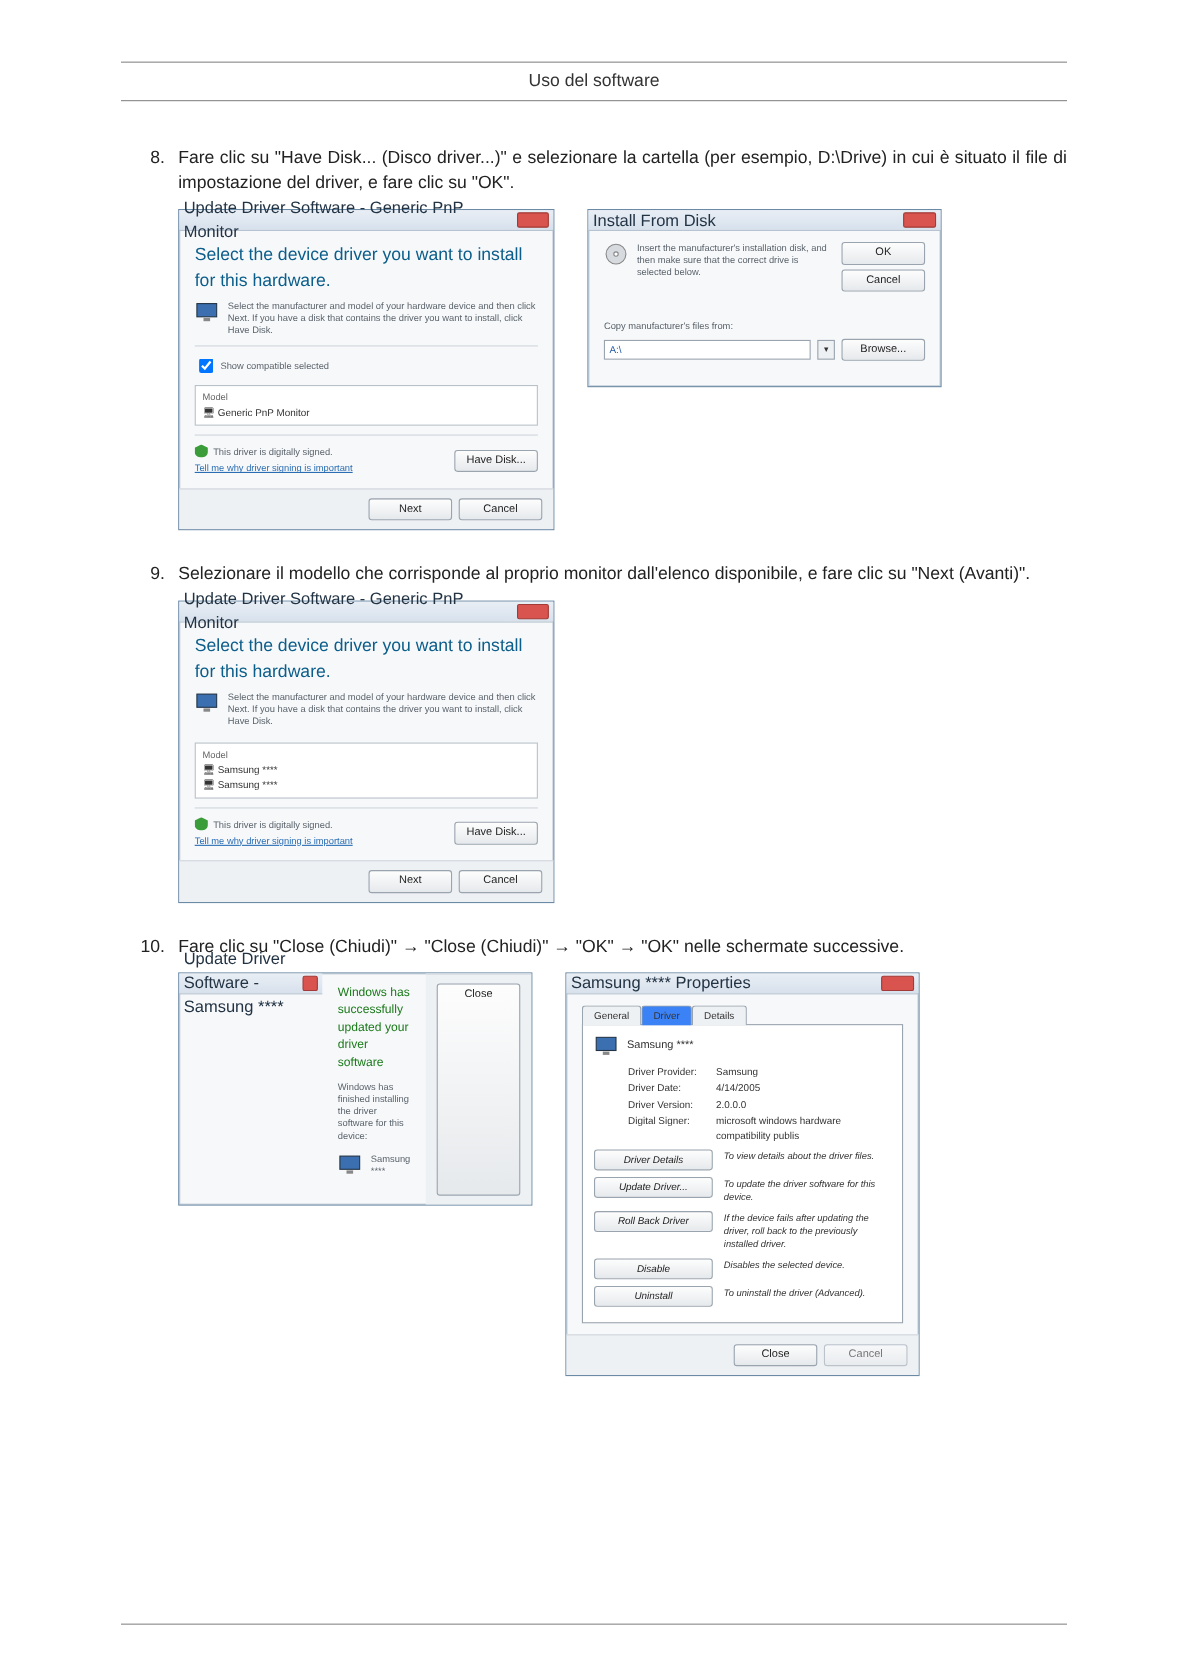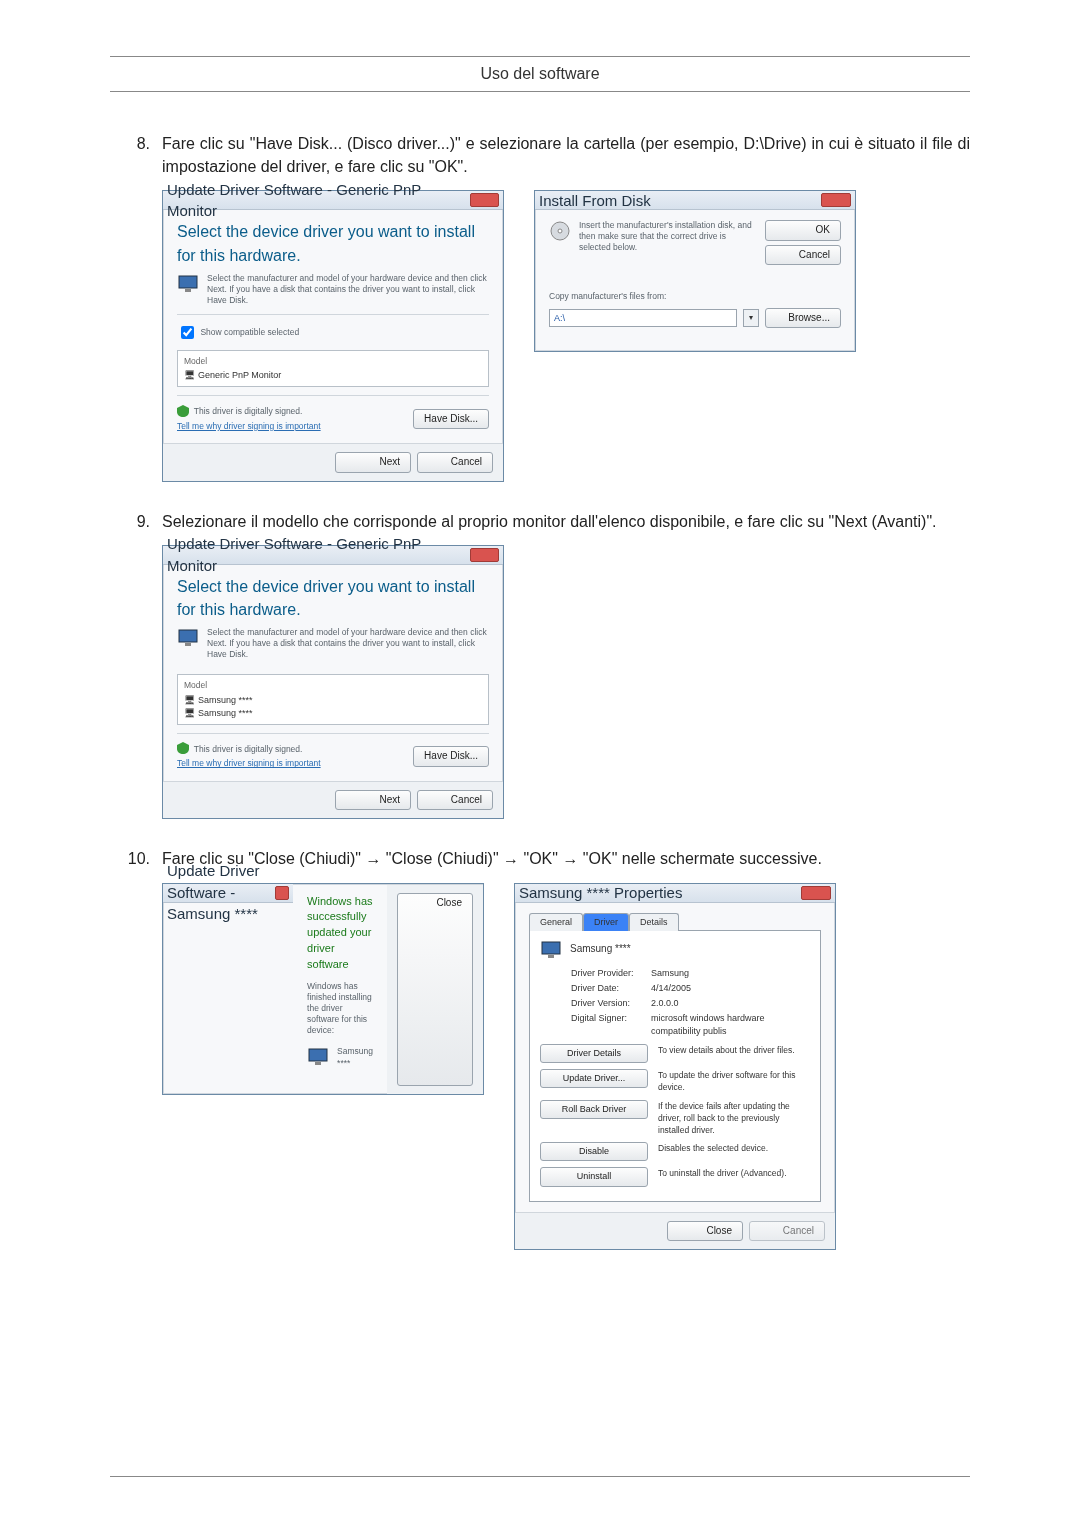--- a/index.html
+++ b/index.html
@@ -101,21 +101,21 @@
     border-top: 1px solid #d0d6dc;
   }
   .btn {
     display: inline-block;
     min-width: 54px;
     padding: 2px 10px;
     font-size: 10px;
     background: linear-gradient(#fdfdfd,#e6e9ec);
     border: 1px solid #9aa4ae;
     border-radius: 3px;
-    text-align: right;
+    text-align: center;
     color: #222;
   }
   .blue-head {
     color: #0b5d8a;
     font-size: 16px;
     margin-bottom: 6px;
   }
   .tiny {
     font-size: 8.5px;
     color: #5a636b;
@@ -155,21 +155,21 @@
     padding:2px 10px; font-size:9px; background:#eef1f4;
     border-radius:3px 3px 0 0;
   }
   .tab.active { background:#3b82f6; font-weight:normal;}
   .tabpane {
     border:1px solid #9aa4ae; background:#fff; padding:8px 10px;
   }
   .kv { display:flex; font-size:9px; margin:2px 0;}
   .kv .k { width:80px; color:#333;margin-left:31px;}
   .kv .v { flex:1; color:#333;}
-  .prop-row { display:flex; gap:10px; align-items:flex-start; margin:6px 0;}
+  .prop-row { display:flex; gap:10px; align-items:flex-start; margin:6px 0;font-style:italic;}
   .prop-row .btn { min-width:86px; font-size:9px; text-align:center;}
   .prop-row .desc { flex:1; font-size:8.5px; color:#333;}
   .footer-line {
     position:absolute;
     left:110px; right:110px; bottom:50px;
     border-top:1px solid #888;
   }
 </style>
 </head>
 <body>

